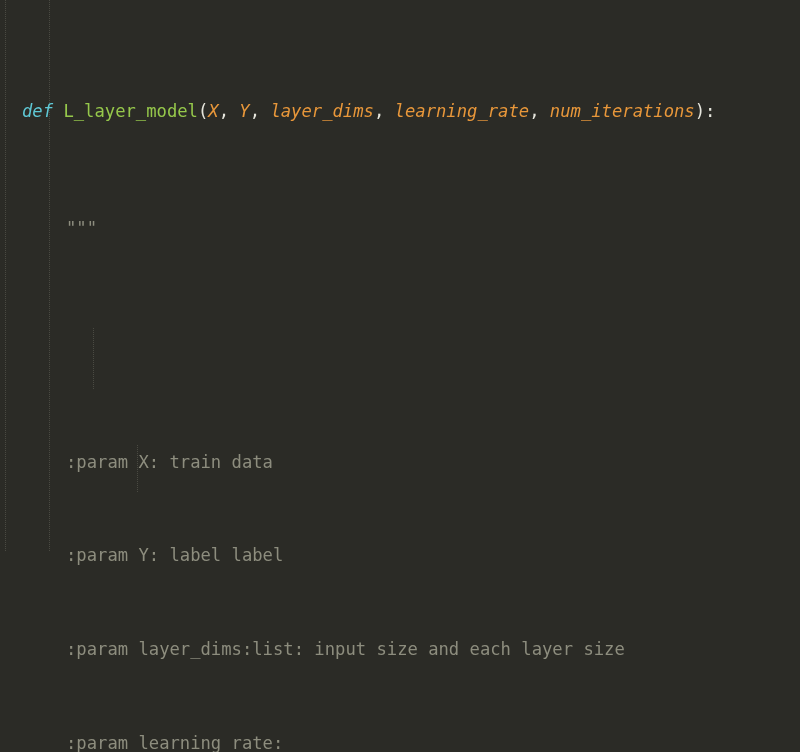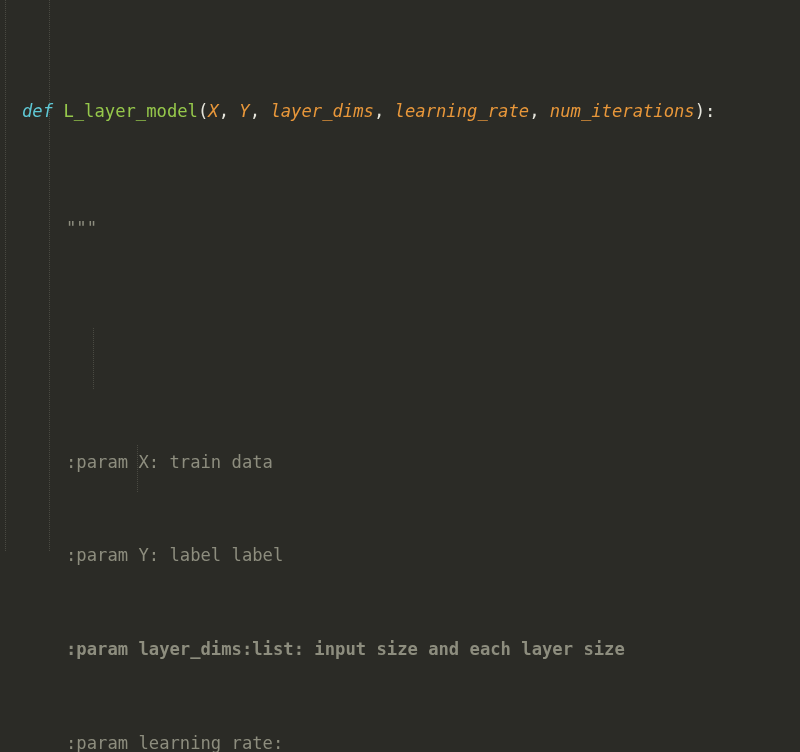--- a/index.html
+++ b/index.html
@@ -76,21 +76,21 @@
     <div class="line"><span class="doc" style="padding-left:44px;display:inline-block;">"""</span></div>
 
     
     <div class="line">&nbsp;</div>
 
     
     <div class="line"><span class="doc" style="padding-left:44px;display:inline-block;">:param X: train data</span></div>
     
     <div class="line"><span class="doc" style="padding-left:44px;display:inline-block;">:param Y: label label</span></div>
     
-    <div class="line"><span class="doc" style="padding-left:44px;display:inline-block;font-weight:bold;">:param layer_dims:list: input size and each layer size</span></div>
+    <div class="line"><span class="doc" style="padding-left:44px;display:inline-block;">:param layer_dims:list: input size and each layer size</span></div>
     
     <div class="line"><span class="doc" style="padding-left:44px;display:inline-block;">:param learning_rate:</span></div>
     
     
     
     
     
     
     
     

